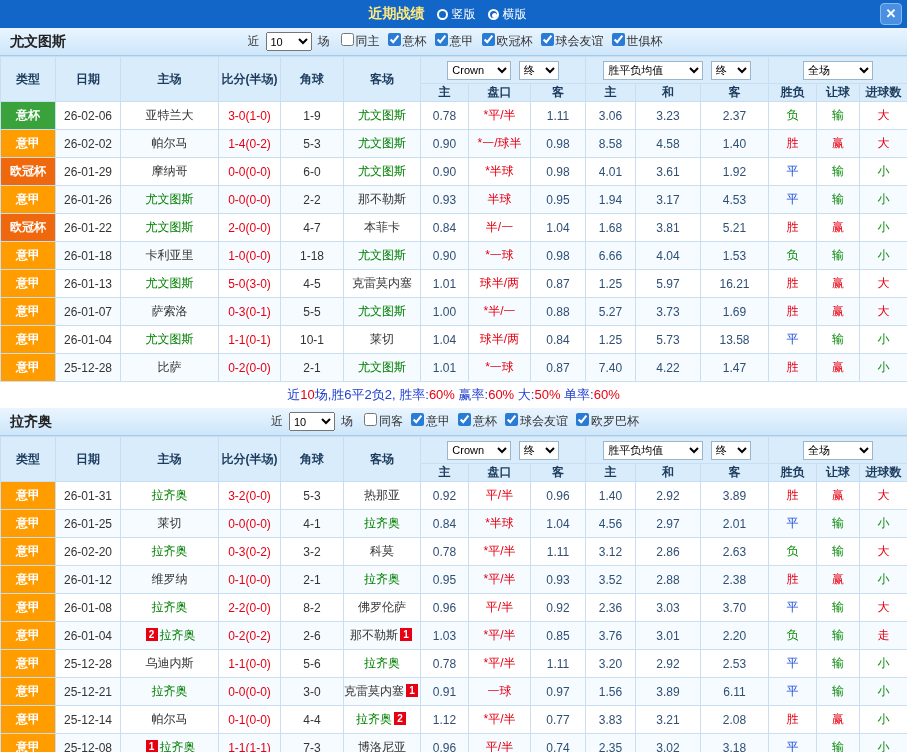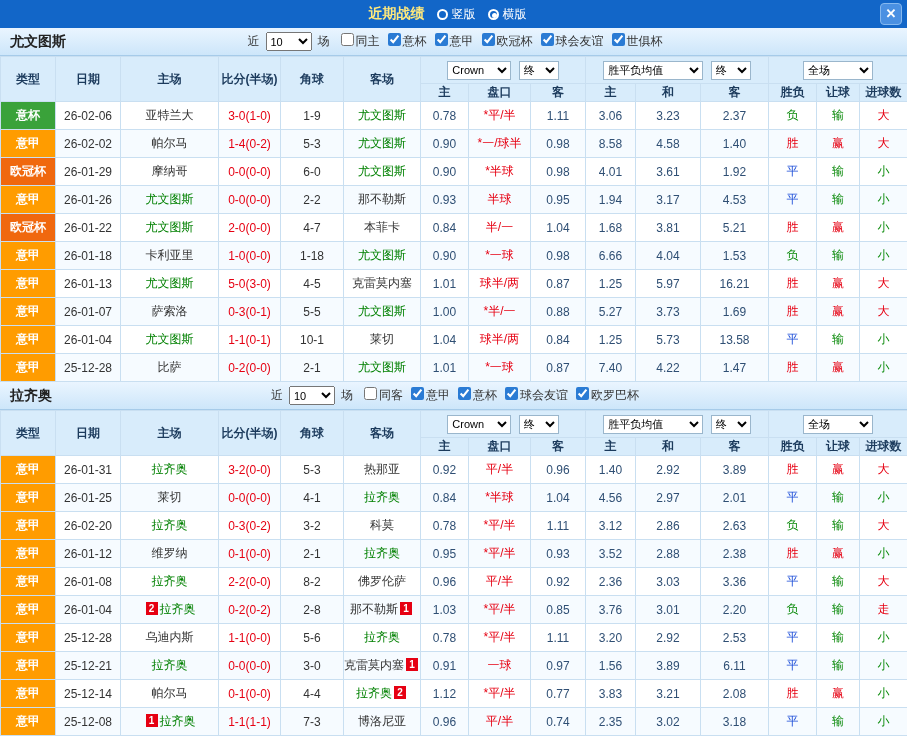--- a/index.html
+++ b/index.html
@@ -316,20 +316,21 @@
             <td class="num">0.87</td>
             <td class="num">7.40</td>
             <td class="num">4.22</td>
             <td class="num">1.47</td>
             <td style="color: rgb(230, 0, 18);">胜</td>
             <td style="color: rgb(230, 0, 18);">赢</td>
             <td style="color: rgb(10, 138, 10);">小</td>
           </tr>
         </tbody>
     </table>
+    <div class="summary"><span class="sum-blue">近</span><span class="sum-red">10</span><span class="sum-blue">场,胜6平2负2, 胜率:</span><span class="sum-red">60%</span><span class="sum-blue"> 赢率:</span><span class="sum-red">60%</span><span class="sum-blue"> 大:</span><span class="sum-red">50%</span><span class="sum-blue"> 单率:</span><span class="sum-red">60%</span></div>
   </section>
 
   <section class="panel">
     <div class="team-bar">
       <span class="team-name">拉齐奥</span>
       <span class="filter-area">
         <span class="gap">近</span>
         <select class="near-select"><option>10</option></select>
         <span class="gap">场</span>
         <span class="filter-group"><label class="filter">
@@ -474,31 +475,31 @@
             <td>26-01-08</td>
             <td><span style="color: rgb(0, 128, 0);">拉齐奥</span></td>
             <td class="score">2-2(0-0)</td>
             <td>8-2</td>
             <td><span>佛罗伦萨</span></td>
             <td class="num">0.96</td>
             <td class="handicap">平/半</td>
             <td class="num">0.92</td>
             <td class="num">2.36</td>
             <td class="num">3.03</td>
-            <td class="num">3.36</td>
+            <td class="num">3.70</td>
             <td style="color: rgb(30, 79, 216);">平</td>
             <td style="color: rgb(10, 138, 10);">输</td>
             <td style="color: rgb(230, 0, 18);">大</td>
           </tr>
           <tr>
             <td class="league" style="background: rgb(255, 156, 0);">意甲</td>
             <td>26-01-04</td>
             <td><span class="badge">2</span><span style="color: rgb(0, 128, 0);">拉齐奥</span></td>
             <td class="score">0-2(0-2)</td>
-            <td>2-8</td>
+            <td>2-6</td>
             <td><span>那不勒斯</span><span class="badge">1</span></td>
             <td class="num">1.03</td>
             <td class="handicap">*平/半</td>
             <td class="num">0.85</td>
             <td class="num">3.76</td>
             <td class="num">3.01</td>
             <td class="num">2.20</td>
             <td style="color: rgb(10, 138, 10);">负</td>
             <td style="color: rgb(10, 138, 10);">输</td>
             <td style="color: rgb(230, 0, 18);">走</td>

